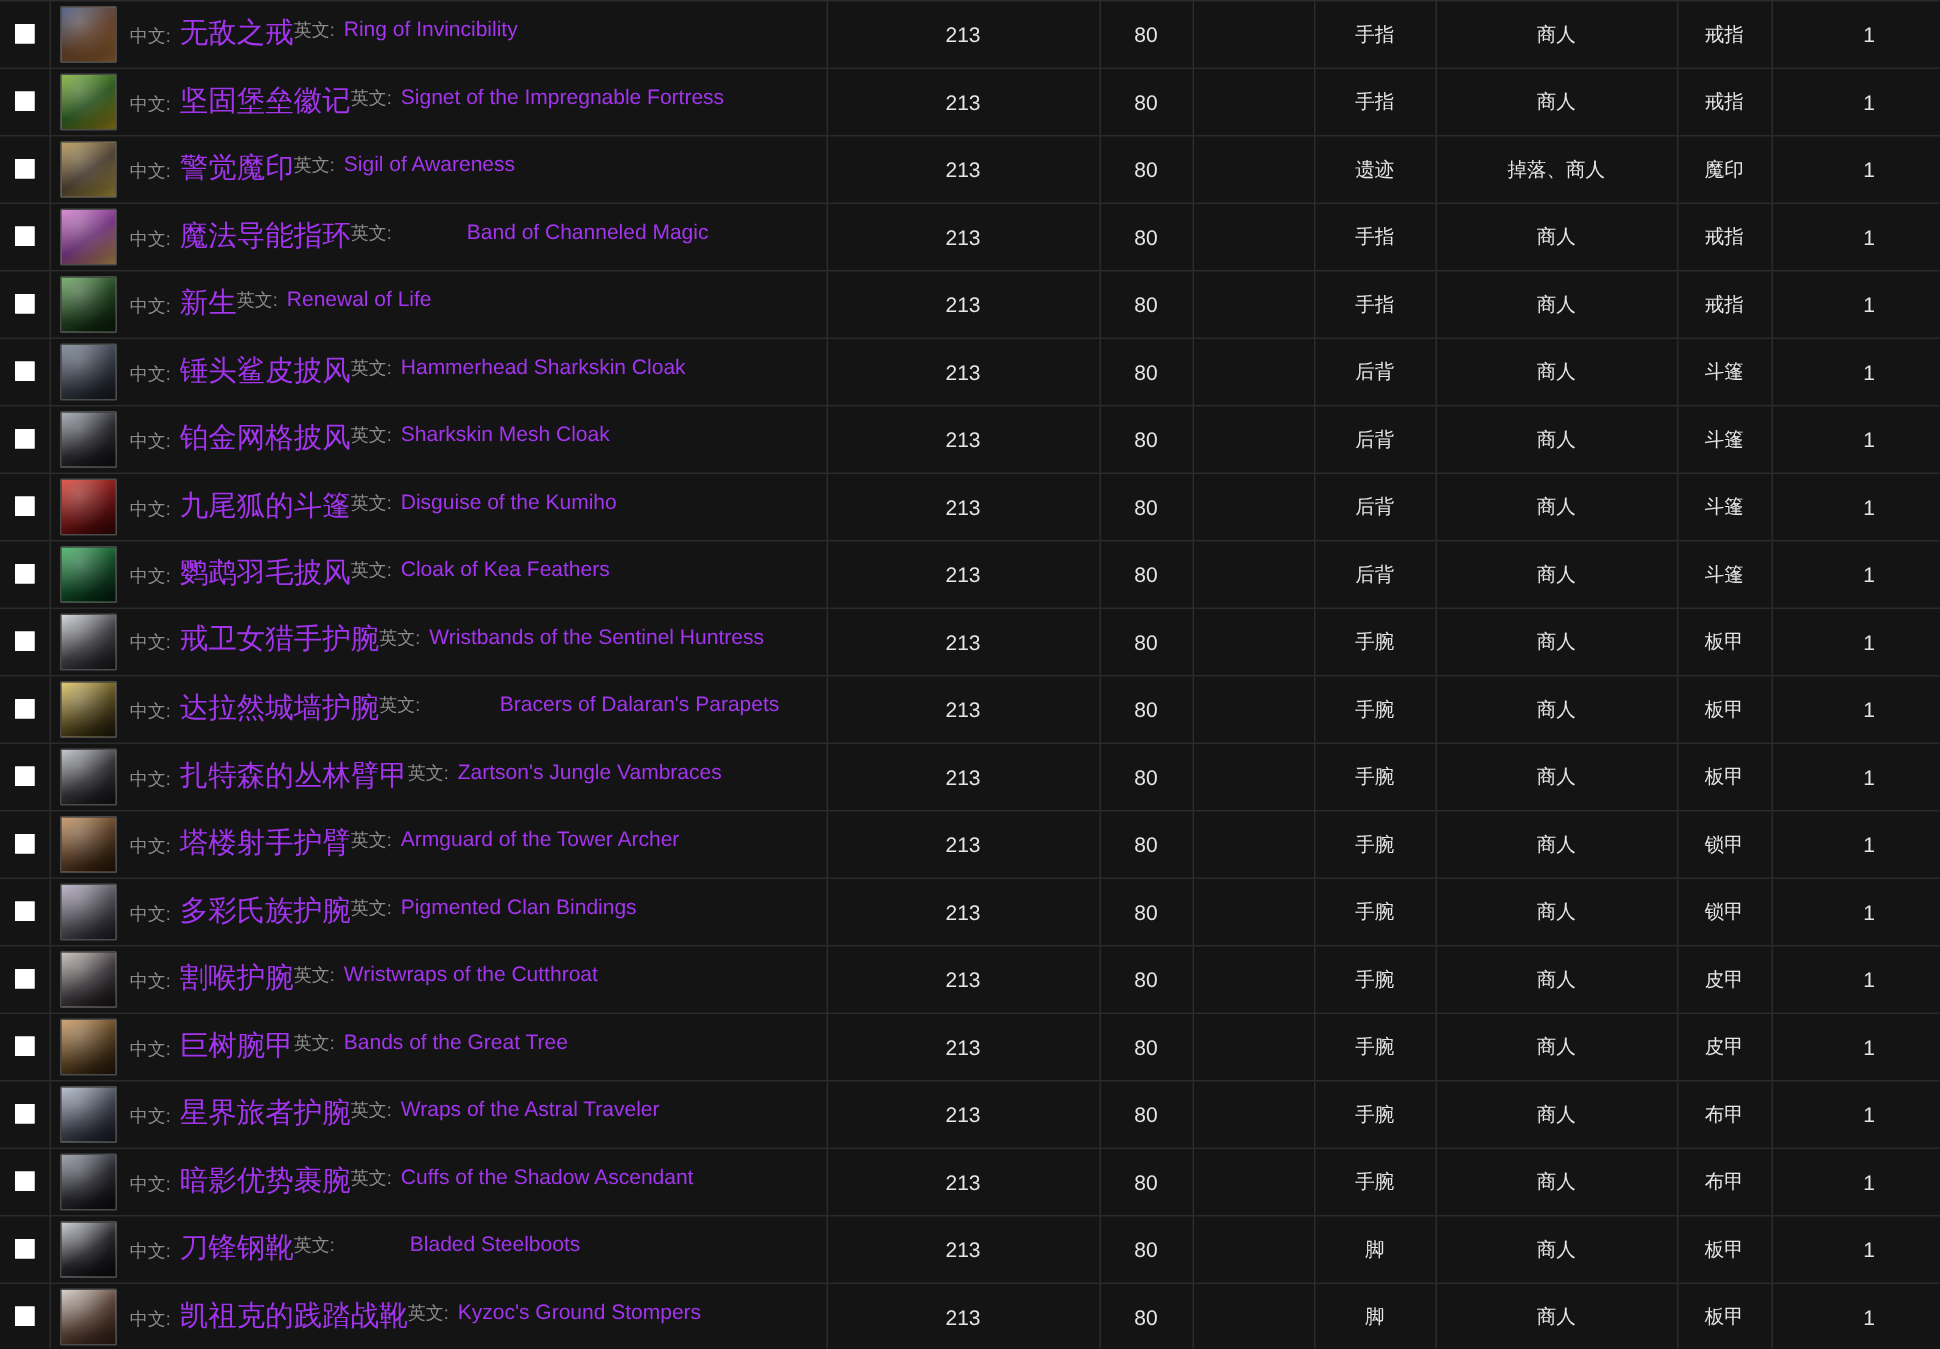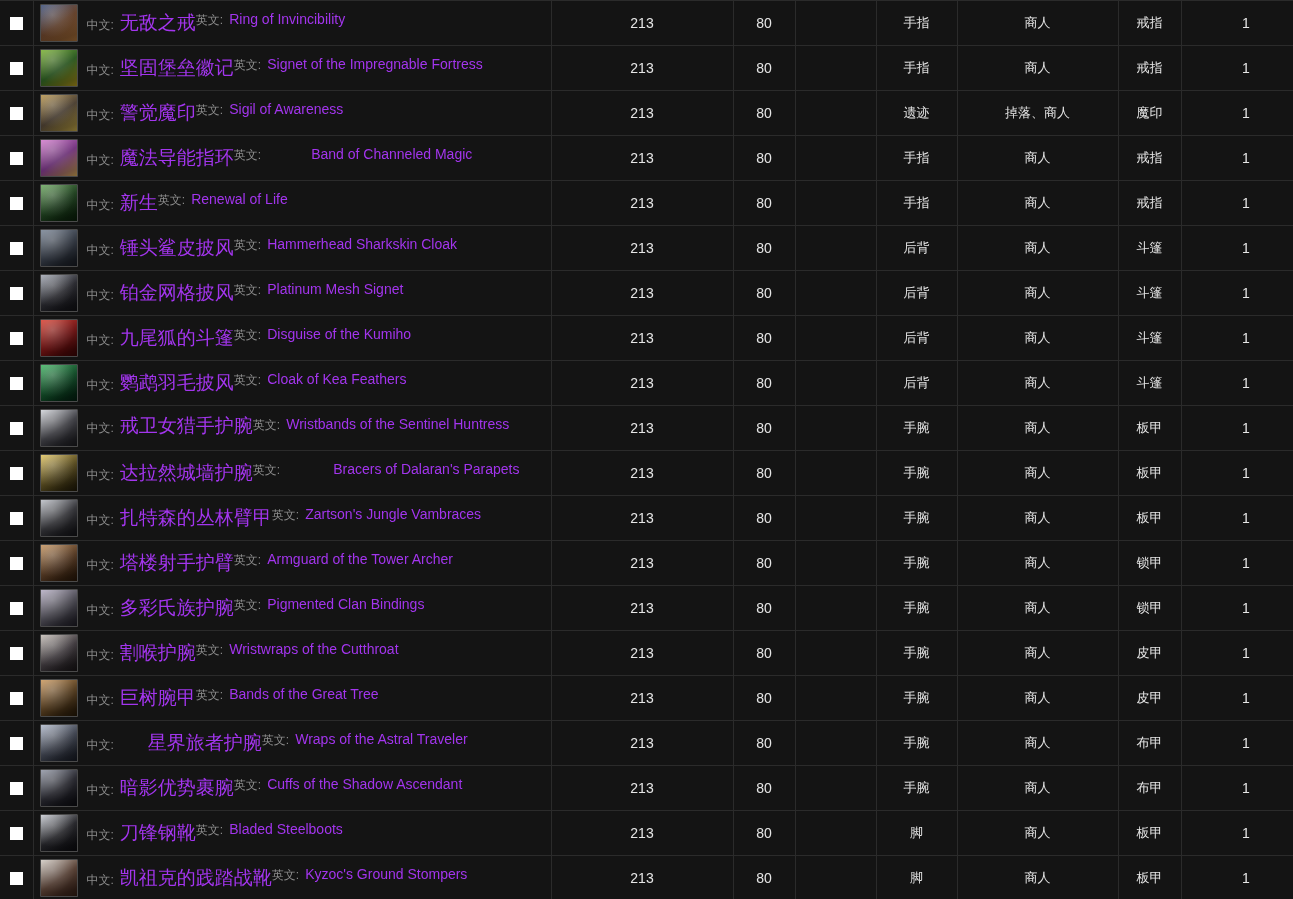--- a/index.html
+++ b/index.html
@@ -322,21 +322,21 @@
               <span class="glare"></span>
               <span class="shade"></span>
             </span>
             <div class="name-lines">
               <div class="name-row">
                 <span class="lang-label">中文:</span>
                 <a class="name-cn" style="text-decoration: none;">铂金网格披风</a>
               </div>
               <div class="name-row">
                 <span class="lang-label">英文:</span>
-                <a class="name-en" style="text-decoration: none;">Platinum Mesh Signet</a>
+                <a class="name-en" style="text-decoration: none;">Sharkskin Mesh Cloak</a>
               </div>
             </div>
           </div>
         </td>
         <td class="c-num">213</td>
         <td class="c-num">80</td>
         <td class="c-txt"></td>
         <td class="c-cn">后背</td>
         <td class="c-cn">商人</td>
         <td class="c-cn">斗篷</td>
@@ -598,21 +598,21 @@
         <td class="cell-check"><span class="checkbox"></span></td>
         <td>
           <div class="name-wrap">
             <span class="item-icon" style="background: linear-gradient(145deg, rgb(170, 180, 200) 0%, rgb(74, 80, 96) 52%, rgb(24, 28, 38) 100%);">
               <span class="glare"></span>
               <span class="shade"></span>
             </span>
             <div class="name-lines">
               <div class="name-row">
                 <span class="lang-label">中文:</span>
-                <a class="name-cn" style="text-decoration: none; margin-left: 28px;">星界旅者护腕</a>
+                <a class="name-cn" style="text-decoration: none;">星界旅者护腕</a>
               </div>
               <div class="name-row">
                 <span class="lang-label">英文:</span>
                 <a class="name-en" style="text-decoration: none;">Wraps of the Astral Traveler</a>
               </div>
             </div>
           </div>
         </td>
         <td class="c-num">213</td>
         <td class="c-num">80</td>
@@ -658,21 +658,21 @@
               <span class="glare"></span>
               <span class="shade"></span>
             </span>
             <div class="name-lines">
               <div class="name-row">
                 <span class="lang-label">中文:</span>
                 <a class="name-cn" style="text-decoration: none;">刀锋钢靴</a>
               </div>
               <div class="name-row">
                 <span class="lang-label">英文:</span>
-                <a class="name-en" style="text-decoration: none;">Bladed Steelboots</a>
+                <a class="name-en" style="text-decoration: none; margin-left: 44px;">Bladed Steelboots</a>
               </div>
             </div>
           </div>
         </td>
         <td class="c-num">213</td>
         <td class="c-num">80</td>
         <td class="c-txt"></td>
         <td class="c-cn">脚</td>
         <td class="c-cn">商人</td>
         <td class="c-cn">板甲</td>

